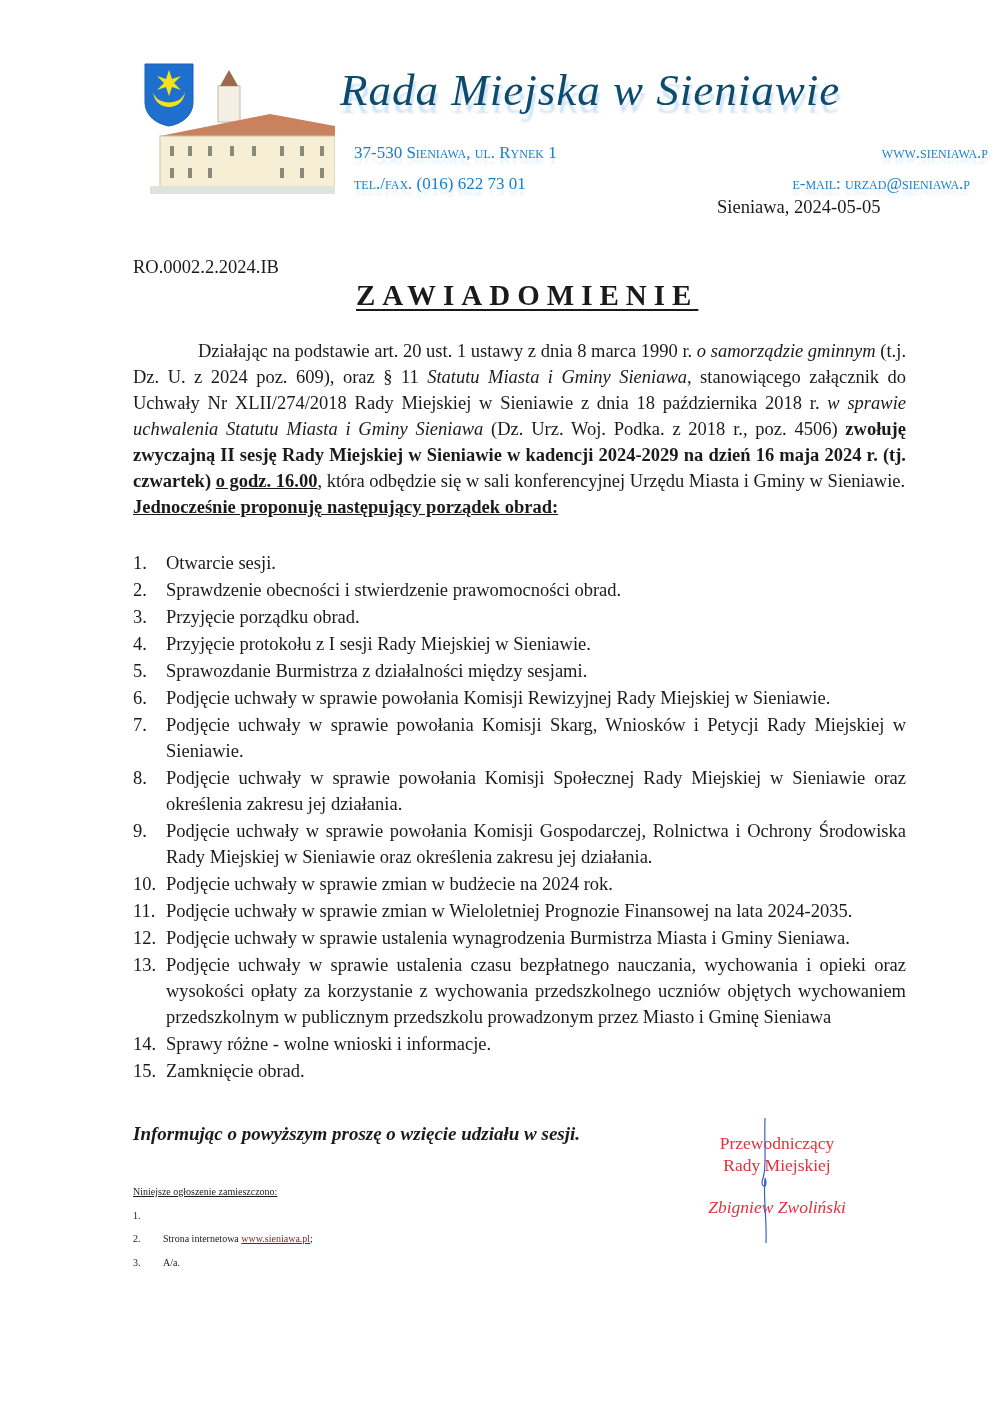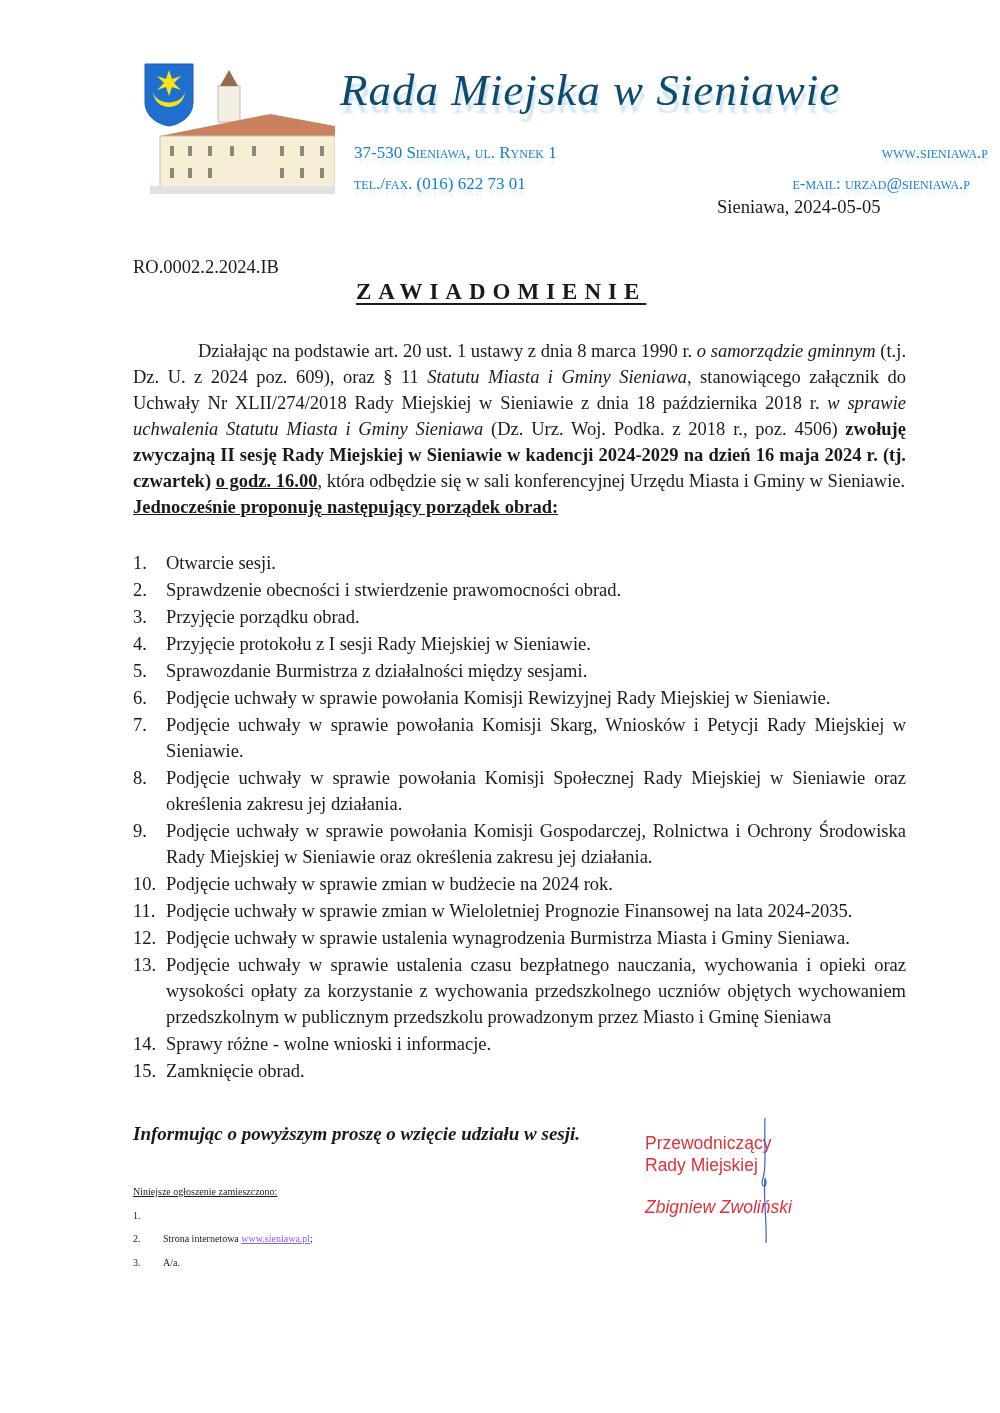--- a/index.html
+++ b/index.html
@@ -17,43 +17,43 @@
              font-variant: small-caps; white-space: nowrap;
              text-shadow: 0 6px 2px rgba(120,180,230,0.25); }
   .lh-addr { left: 354px; top: 143px; }
   .lh-tel  { left: 354px; top: 174px; }
   .lh-www  { right: 12px; top: 143px; }
   .lh-mail { right: 30px; top: 174px; }
 
   .doc { font-size: 18.5px; line-height: 26px; }
   .date { left: 717px; top: 197px; font-size: 18.5px; }
   .ref  { left: 133px; top: 257px; font-size: 18.5px; }
-  .title { left: 356px; top: 279px; font-size: 23px; font-weight: bold; letter-spacing: 7px;
+  .title { left: 356px; top: 279px; font-size: 29px; font-weight: bold; letter-spacing: 7px;
            text-decoration: underline; text-underline-offset: 4px; }
 
   .body { left: 133px; top: 338px; width: 773px; text-align: justify; }
   .body p { margin: 0; }
   .indent { text-indent: 65px; }
   .heading-u { font-weight: bold; text-decoration: underline; }
 
   .agenda { left: 133px; top: 550px; width: 773px; margin: 0; padding: 0; list-style: none; }
   .agenda li { display: flex; text-align: justify; margin-bottom: 1px; }
   .agenda .num { width: 33px; flex: 0 0 33px; }
   .agenda .txt { flex: 1; }
 
   .closing { left: 133px; top: 1107px; font-weight: bold; font-style: italic; font-size: 19px; margin-top: 16px; }
 
   .notes { left: 133px; top: 1180px; font-size: 10px; line-height: 23.5px; }
   .notes .hd { text-decoration: underline; }
   .notes .row { display: flex; }
   .notes .n { width: 30px; }
-  .notes a { color: #8b5cf6; text-decoration: underline; }
+  .notes a { color: #7f1d1d; text-decoration: underline; }
 
-  .stamp { left: 645px; top: 1132px; width: 210px; 
-           font-family: Liberation Sans, sans-serif; color: #e0323c; font-size: 17.5px; line-height: 22px; }
+  .stamp { left: 672px; top: 1132px; width: 210px; text-align: center;
+           font-family: Liberation Serif, serif; color: #e0323c; font-size: 17.5px; line-height: 22px; }
   .stamp .name { font-style: italic; margin-top: 20px; }
   .signature { left: 755px; top: 1118px; width: 20px; height: 125px; }
 </style>
 </head>
 <body>
 
 <svg class="abs crest" viewBox="0 0 52 66">
   <path d="M2 2 H50 V40 C50 54 38 62 26 64 C14 62 2 54 2 40 Z" fill="#1f6fcf" stroke="#1c5fb0"></path>
   <polygon points="26,8 29,17 38,14 31,21 38,28 29,25 26,34 23,25 14,28 21,21 14,14 23,17" fill="#f5e21a"></polygon>
   <path d="M10 30 C12 50 40 50 42 30 C38 44 14 44 10 30 Z" fill="#f5e21a"></path>

